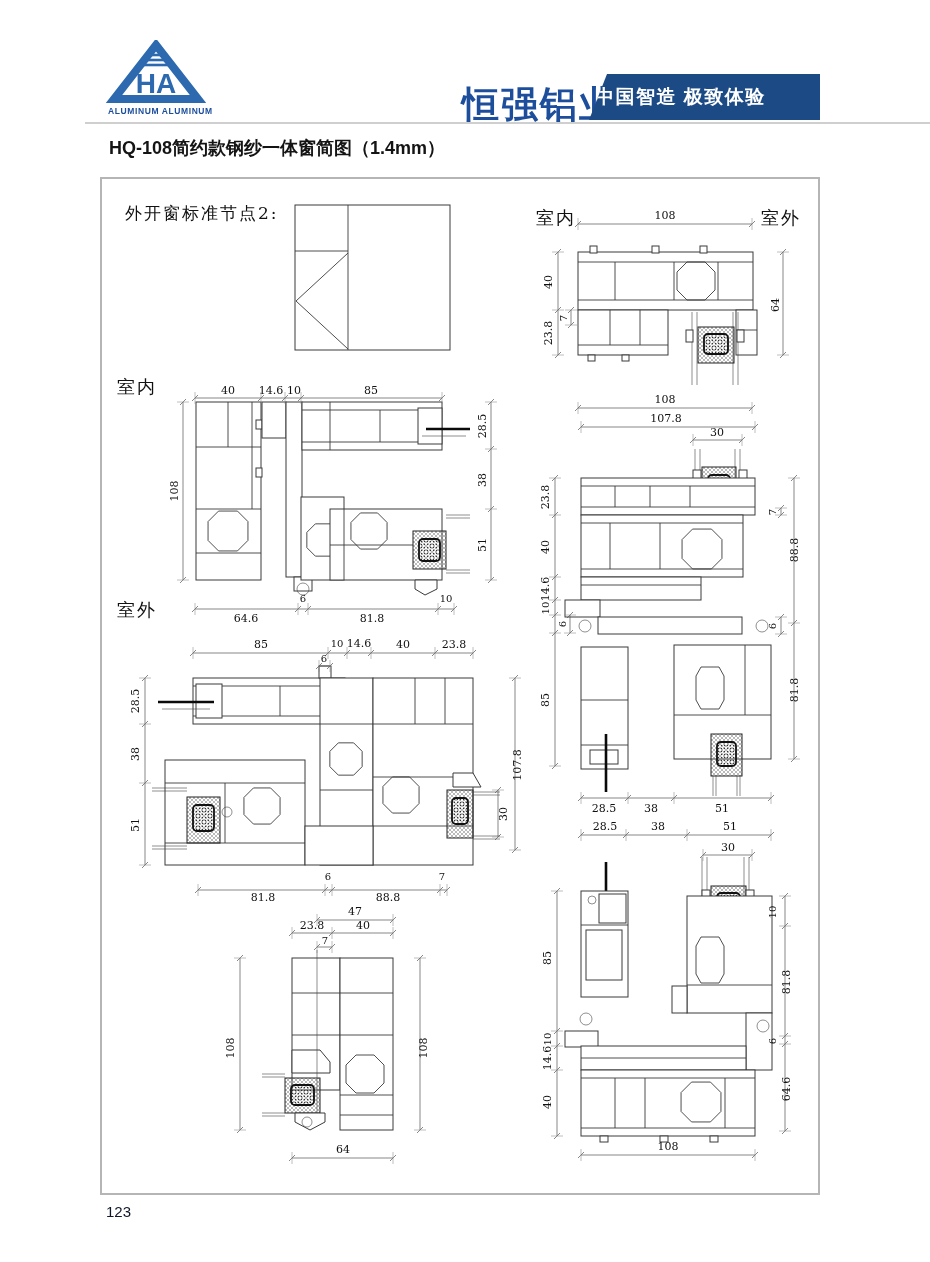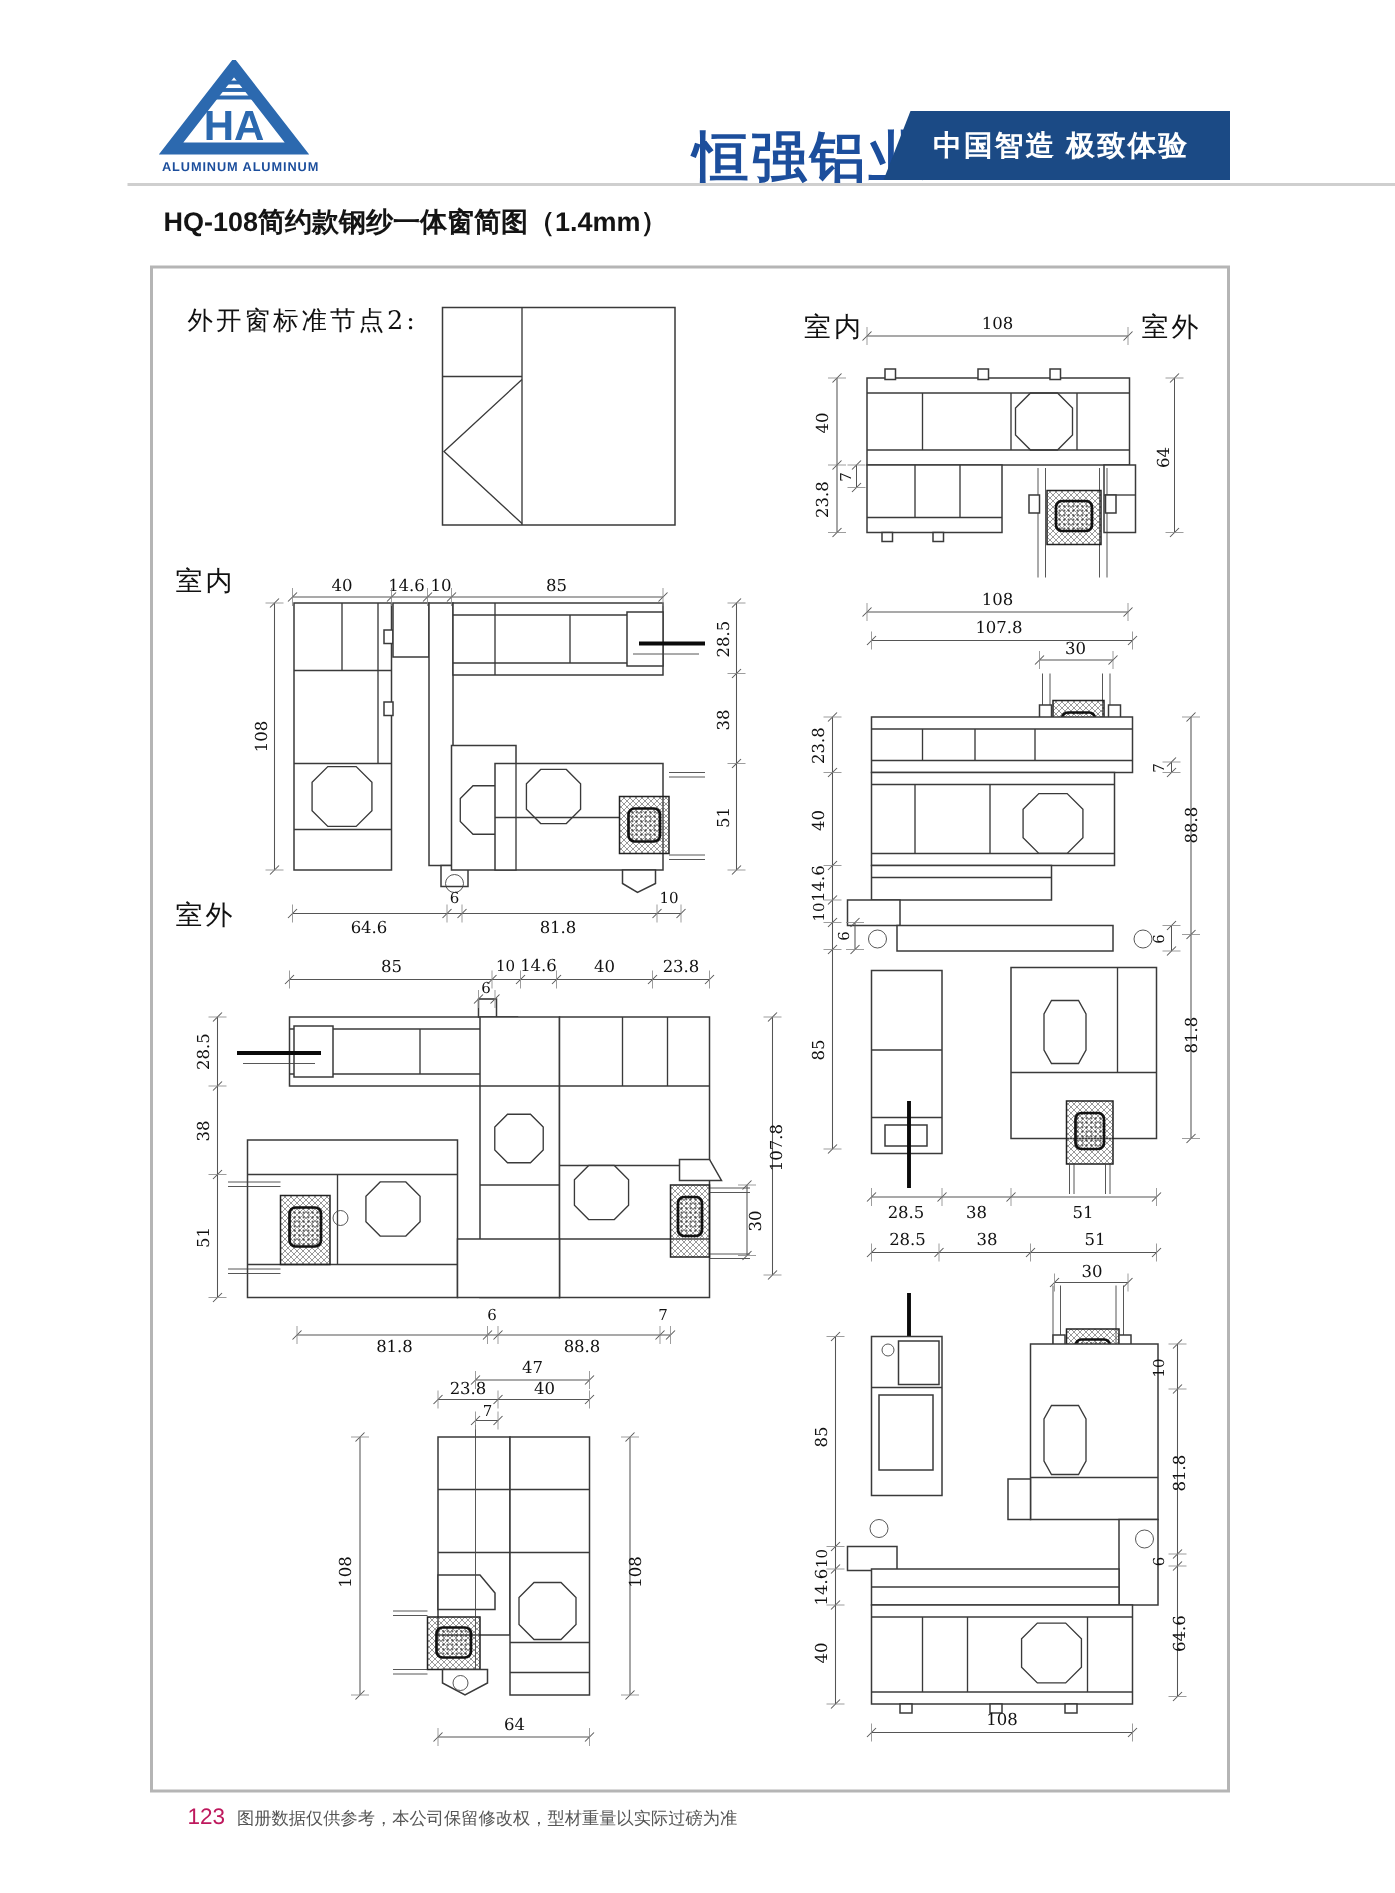--- a/index.html
+++ b/index.html
@@ -6,27 +6,27 @@
   html,body{margin:0;padding:0;}
   body{width:930px;height:1262px;position:relative;background:#fff;
        font-family:"Liberation Sans",sans-serif;overflow:hidden;}
   .abs{position:absolute;}
   .logo-caption{position:absolute;left:108px;top:106px;font-size:8.5px;font-weight:bold;
        color:var(--brand);letter-spacing:0.6px;}
   .brand{position:absolute;left:462px;top:80px;font-size:37px;font-weight:bold;
        color:var(--brand);letter-spacing:2px;}
   .banner{position:absolute;left:589px;top:74px;width:231px;height:46px;background:var(--banner);
        clip-path:polygon(18px 0,100% 0,100% 100%,0 100%);color:#fff;font-size:19px;font-weight:bold;
-       letter-spacing:1.5px;display:flex;align-items:center;justify-content:center;padding-left:6px;box-sizing:border-box;}
+       letter-spacing:1.5px;display:flex;align-items:center;justify-content:flex-start;padding-left:6px;box-sizing:border-box;}
   .header-rule{position:absolute;left:85px;top:122px;width:845px;height:2px;background:#cfcfcf;}
   .page-title{position:absolute;left:109px;top:136px;font-size:18px;font-weight:bold;color:#141414;}
   .main-frame{position:absolute;left:100px;top:177px;width:716px;height:1014px;
        border:2px solid var(--frame);}
   .footer{position:absolute;left:106px;top:1203px;display:flex;align-items:baseline;gap:8px;}
-  .footer .num{font-size:15px;color:#be185d;margin-left:19px;}
+  .footer .num{font-size:15px;color:#0f172a;}
   .footer .note{font-size:11.5px;color:#555;}
   svg#dwg{position:absolute;left:0;top:0;}
   .p{fill:#fff;stroke:#3a3a3a;stroke-width:1;}
   .pn{fill:none;stroke:#3a3a3a;stroke-width:1;}
   .l{fill:none;stroke:#3a3a3a;stroke-width:0.9;}
   .t{fill:none;stroke:#444;stroke-width:0.6;}
   .gl{fill:none;stroke:#0a0a0a;stroke-width:2.6;}
   .dl{stroke:#555;stroke-width:0.7;fill:none;}
   .dle{stroke:#888;stroke-width:0.55;fill:none;}
   .hb{fill:url(#ht);stroke:#222;stroke-width:1;}
@@ -613,14 +613,13 @@
       <line x1="779" y1="1131" x2="791" y2="1131" class="dle"></line>
       <line x1="578" y1="1158" x2="584" y2="1152" class="dl"></line>
       <line x1="581" y1="1149" x2="581" y2="1161" class="dle"></line>
       <line x1="752" y1="1158" x2="758" y2="1152" class="dl"></line>
       <line x1="755" y1="1149" x2="755" y2="1161" class="dle"></line>
     </g>
 </svg>
 
 <div class="footer">
   <span class="num">123</span>
-  <span class="note">图册数据仅供参考，本公司保留修改权，型材重量以实际过磅为准</span>
 </div>
 
 </body></html>

